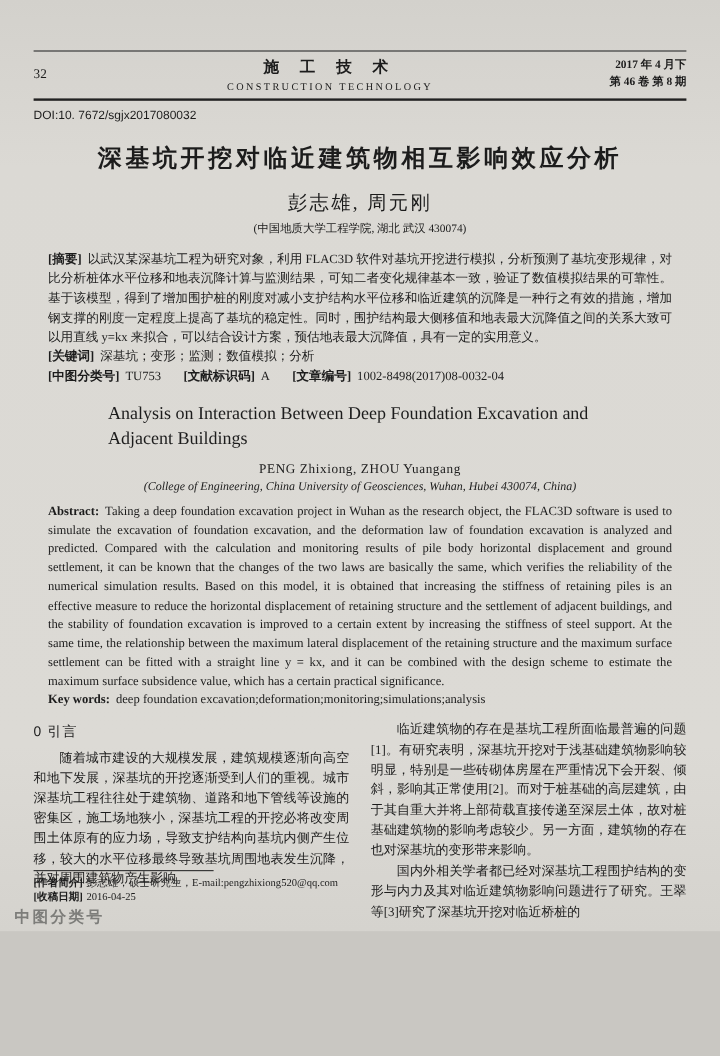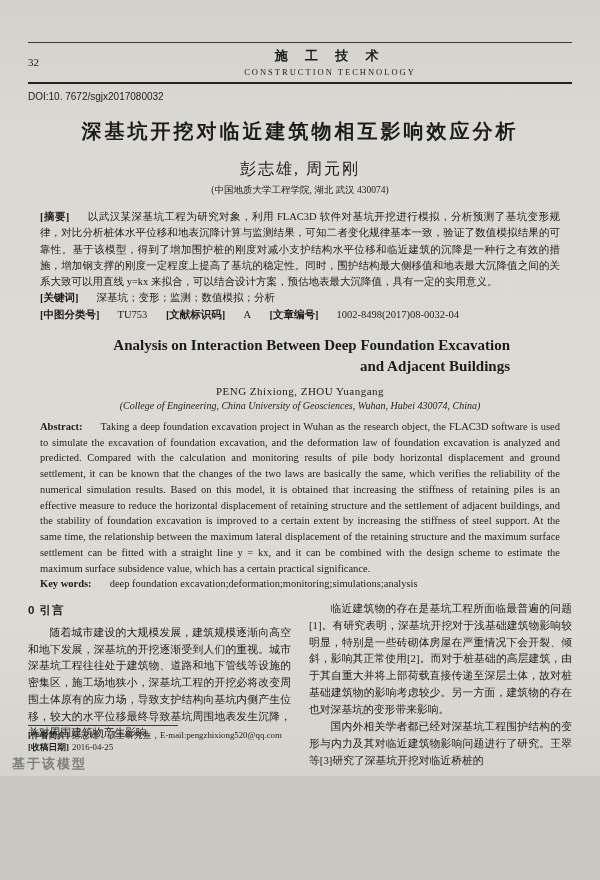--- a/index.html
+++ b/index.html
@@ -29,34 +29,34 @@
   .doi{margin-top:7px;font-size:10px;font-family:"Liberation Sans","DejaVu Sans",sans-serif;}
   .title-cn{
     margin:16px 0 0 0;text-align:center;
     font-family:"Liberation Sans","DejaVu Sans",sans-serif;
     font-size:20px;font-weight:700;letter-spacing:3px;
   }
   .authors-cn{margin-top:14px;text-align:center;font-size:16px;letter-spacing:2px;}
   .affil-cn{margin-top:4px;text-align:center;font-size:9.5px;}
   .abstract-block{margin-top:12px;padding:0 12px;font-size:10.5px;line-height:1.55;}
   .abstract-block p{margin:0;text-align:justify;}
-  .lbl{font-weight:700;margin-right:18px;}
+  .lbl{font-weight:700;margin-right:5px;}
   .meta-item{margin-right:16px;white-space:nowrap;}
   .title-en{
-    margin:12px auto 0 auto;max-width:420px;text-align:right;
-    font-size:15px;font-weight:700;line-height:1.4;
+    margin:12px auto 0 auto;max-width:420px;text-align:left;
+    font-size:15px;font-weight:400;line-height:1.4;
   }
   .authors-en{margin-top:8px;text-align:center;font-size:11px;letter-spacing:.5px;}
   .affil-en{margin-top:3px;text-align:center;font-size:10px;font-style:italic;}
   .abstract-en{margin-top:8px;padding:0 12px;font-size:10.5px;line-height:1.5;}
   .abstract-en p{margin:0;text-align:justify;}
   .columns{margin-top:8px;display:flex;gap:18px;font-size:10.8px;line-height:1.55;}
   .col{flex:1;min-width:0;}
   .sec{
-    margin:2px 0 4px 0;font-size:11.5px;font-weight:700;
+    margin:2px 0 4px 0;font-size:11.5px;font-weight:400;
     font-family:"Liberation Sans","DejaVu Sans",sans-serif;letter-spacing:1px;
   }
   .col p{margin:0;text-align:justify;text-indent:2em;}
   .col p + p{margin-top:1px;}
   .footnote{
     position:absolute;left:28px;bottom:22px;width:265px;
     font-size:8.8px;line-height:1.45;
   }
   .footnote-rule{border-top:1px solid #3a3a3a;width:150px;margin-bottom:3px;}
   .footnote .lbl{margin-right:3px;}
@@ -71,20 +71,24 @@
 
 <div class="page">
 
   <div class="rule-thin"></div>
 
   <div class="header-row">
     <div class="page-num">32</div>
     <div class="journal-center">
       <div class="journal-cn">施 工 技 术</div>
       <div class="journal-en">CONSTRUCTION TECHNOLOGY</div>
+    </div>
+    <div class="issue-block">
+      <div>2017 年 4 月下</div>
+      <div>第 46 卷  第 8 期</div>
     </div>
   </div>
 
   <div class="rule-thick"></div>
 
   <div class="doi">DOI:10. 7672/sgjx2017080032</div>
 
   <h1 class="title-cn">深基坑开挖对临近建筑物相互影响效应分析</h1>
 
   <div class="authors-cn">彭志雄, 周元刚</div>
@@ -120,15 +124,15 @@
       <p>国内外相关学者都已经对深基坑工程围护结构的变形与内力及其对临近建筑物影响问题进行了研究。王翠等[3]研究了深基坑开挖对临近桥桩的</p>
     </div>
   </div>
 
   <div class="footnote">
     <div class="footnote-rule"></div>
     <div><span class="lbl">[作者简介]</span><span>彭志雄，硕士研究生，E-mail:pengzhixiong520@qq.com</span></div>
     <div><span class="lbl">[收稿日期]</span><span>2016-04-25</span></div>
   </div>
 
-  <div class="watermark">基于该模型</div>
+  <div class="watermark">中图分类号</div>
 
 </div>
 
 </body></html>

